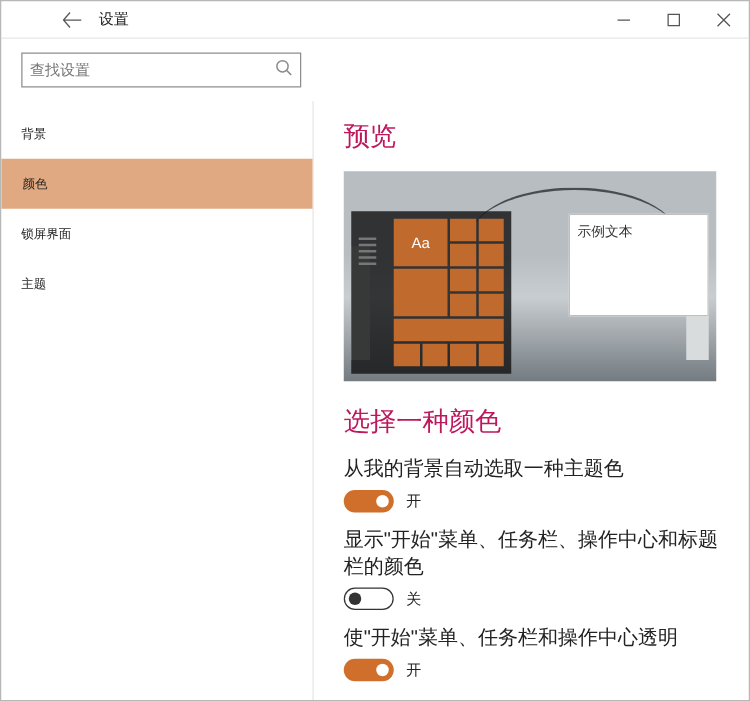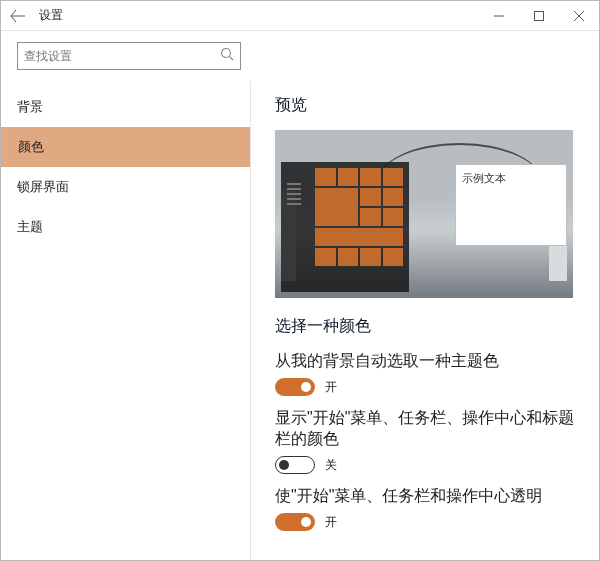--- a/index.html
+++ b/index.html
@@ -1,35 +1,35 @@
 <!DOCTYPE html>
 <html><head>
 <meta charset="utf-8">
 <style>
   * { box-sizing: border-box; margin: 0; padding: 0; font-family: "Microsoft YaHei", "Segoe UI", sans-serif; }
   body { background: #fff; width: 600px; height: 561px; overflow: hidden; border: 1px solid #b8b8b8; }
-  .titlebar { height: 30px; display: flex; align-items: center; border-bottom: 1px solid #e6e6e6; }
+  .titlebar { height: 30px; display: flex; align-items: center; border-bottom: 1px solid #e6e6e6; padding-left: 40px; }
   .tb-back { width: 34px; height: 30px; display: flex; align-items: center; justify-content: center; cursor: pointer; }
   .tb-title { flex: 1; font-size: 12px; color: #222; padding-left: 4px; }
   .tb-caption { display: flex; }
   .tb-btn { width: 40px; height: 30px; display: flex; align-items: center; justify-content: center; cursor: pointer; }
   .tb-btn svg, .tb-back svg { stroke: #555; stroke-width: 1; fill: none; }
   .header { display: flex; align-items: center; height: 50px; padding: 0 16px; }
   .hdr-left { display: flex; align-items: center; gap: 10px; flex: 1; }
   .gear { color: #c3602e; }
   .hdr-title { font-size: 16px; font-weight: 600; color: #222; }
   .search { width: 224px; height: 28px; border: 1px solid #8e8e8e; display: flex; align-items: center; padding: 0 6px; }
   .search input { flex: 1; border: none; outline: none; font-size: 12px; color: #4d7c0f; background: transparent; }
   .search .sicon { color: #8a8a8a; }
   .body { display: flex; height: calc(100% - 80px); }
   .sidebar { width: 250px; border-right: 1px solid #e6e6e6; padding-top: 6px; }
-  .side-item { height: 40px; display: flex; align-items: center; padding-left: 16px; font-size: 13px; color: #222; cursor: pointer; }
+  .side-item { height: 40px; display: flex; align-items: center; padding-left: 16px; font-size: 10px; color: #222; cursor: pointer; }
   .side-item.active { background: #e1a981; padding-left: 17px; }
   .content { flex: 1; padding: 14px 20px 0 24px; }
-  .sec-title { font-size: 16px; font-weight: 400; margin-bottom: 14px; color: #0f172a; }
+  .sec-title { font-size: 21px; font-weight: 400; margin-bottom: 14px; color: #be185d; }
   .sec-title.mt { margin-top: 18px; }
   .preview { position: relative; width: 298px; height: 168px; background: linear-gradient(to bottom, #b7bdc1 0%, #b7bdc1 40%, #c8cdd0 60%, #747b81 100%); overflow: hidden; }
   .wall-cols { position: absolute; left: 0; top: 0; width: 100%; height: 100%; }
   .col { position: absolute; background: #d9dcdd; }
   .arch { position: absolute; left: 34%; top: 8%; width: 56%; height: 64%; border-top: 2px solid #464c4f; border-radius: 50% 50% 0 0/ 38% 38% 0 0; }
   .start-panel { position: absolute; left: 6px; bottom: 6px; width: 128px; height: 130px; background: rgba(20,20,20,0.82); padding: 6px; }
   .sp-lines { position: absolute; left: 6px; top: 18px; }
   .sp-line { width: 14px; height: 2px; background: #777; margin: 3px 0; }
   .tiles { position: absolute; right: 6px; top: 6px; bottom: 6px; width: 88px; display: grid; grid-template-columns: repeat(4, 1fr); grid-template-rows: repeat(6, 1fr); gap: 2px; }
   .t { background: #c06a2e; }
@@ -110,20 +110,21 @@
       </div>
       <div class="start-panel">
         <div class="sp-lines">
             <div class="sp-line"></div>
             <div class="sp-line"></div>
             <div class="sp-line"></div>
             <div class="sp-line"></div>
             <div class="sp-line"></div>
           </div>
         <div class="tiles">
+          <div class="t big aa">Aa</div>
           <div class="t"></div>
             <div class="t"></div>
           <div class="t"></div>
             <div class="t"></div>
           <div class="t big"></div>
             <div class="t"></div>
             <div class="t"></div>
           <div class="t"></div>
             <div class="t"></div>
           <div class="t wide"></div>

